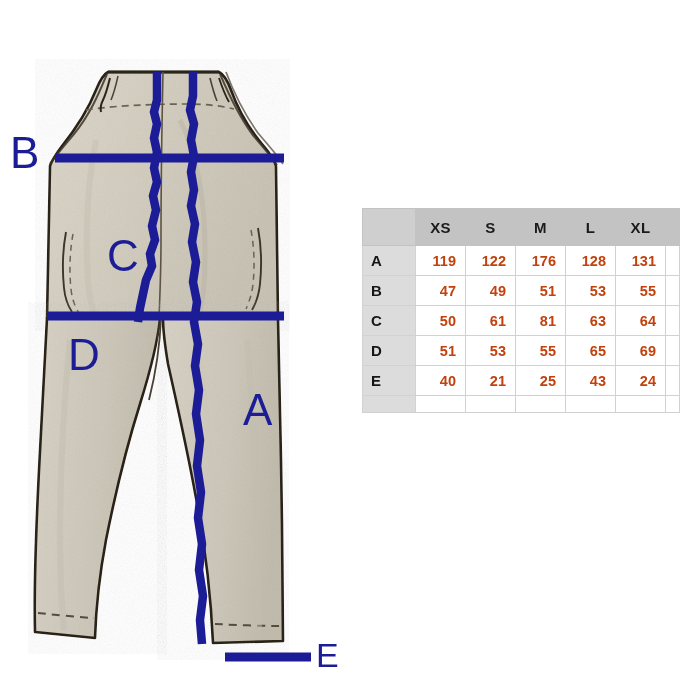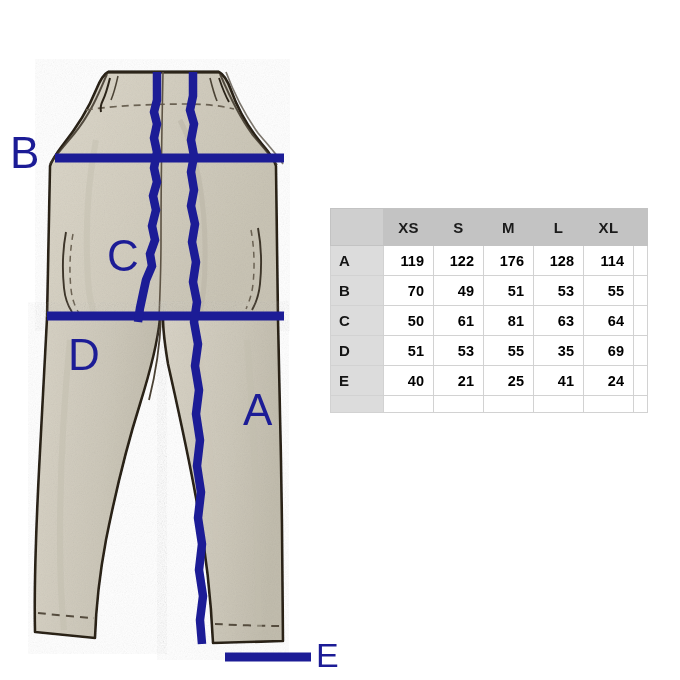--- a/index.html
+++ b/index.html
@@ -51,20 +51,21 @@
   #size-table-wrap {
     position: absolute;
     left: 330px;
     top: 208px;
   }
   table.size-table {
     border-collapse: collapse;
     table-layout: fixed;
     font-family: "Liberation Sans", sans-serif;
     background: #ffffff;
+    margin-left: 32px;
   }
   table.size-table td,
   table.size-table th {
     border: 1px solid #d2d2d2;
     padding: 0;
     height: 29px;
     font-size: 14.5px;
     color: #1b1b1b;
   }
   
@@ -89,21 +90,21 @@
     text-align: left;
     padding-left: 8px;
     font-size: 15px;
     color: #151515;
   }
   table.size-table tbody td.val {
     text-align: right;
     padding-right: 9px;
     font-weight: bold;
     font-size: 14.5px;
-    color: #000000;
+    color: #c2410c;
   }
   table.size-table tbody tr.spacer th.rowhead,
   table.size-table tbody tr.spacer td {
     height: 16px;
   }
   table.size-table tbody tr.spacer td {
     background: #ffffff;
   }
   
   col.c-head { width: 53px; }
@@ -256,56 +257,56 @@
             <th></th>
           </tr>
       </thead>
       <tbody id="size-table-body">
       <tr>
             <th class="rowhead">A</th>
             <td class="val">119</td>
             <td class="val">122</td>
             <td class="val">176</td>
             <td class="val">128</td>
-            <td class="val">114</td>
+            <td class="val">131</td>
             <td></td>
           </tr>
           <tr>
             <th class="rowhead">B</th>
-            <td class="val">70</td>
+            <td class="val">47</td>
             <td class="val">49</td>
             <td class="val">51</td>
             <td class="val">53</td>
             <td class="val">55</td>
             <td></td>
           </tr>
           <tr>
             <th class="rowhead">C</th>
             <td class="val">50</td>
             <td class="val">61</td>
             <td class="val">81</td>
             <td class="val">63</td>
             <td class="val">64</td>
             <td></td>
           </tr>
           <tr>
             <th class="rowhead">D</th>
             <td class="val">51</td>
             <td class="val">53</td>
             <td class="val">55</td>
-            <td class="val">35</td>
+            <td class="val">65</td>
             <td class="val">69</td>
             <td></td>
           </tr>
           <tr>
             <th class="rowhead">E</th>
             <td class="val">40</td>
             <td class="val">21</td>
             <td class="val">25</td>
-            <td class="val">41</td>
+            <td class="val">43</td>
             <td class="val">24</td>
             <td></td>
           </tr>
           <tr class="spacer">
             <th class="rowhead"></th>
             <td></td>
             <td></td>
             <td></td>
             <td></td>
             <td></td>

